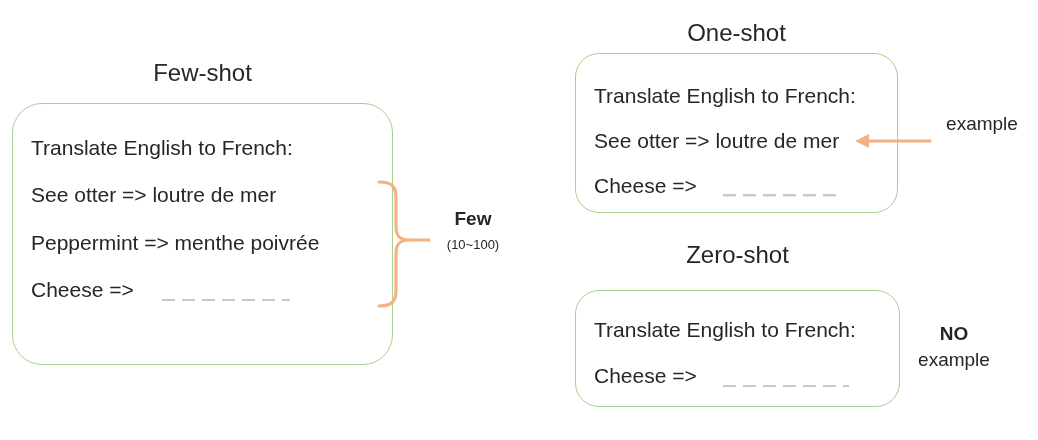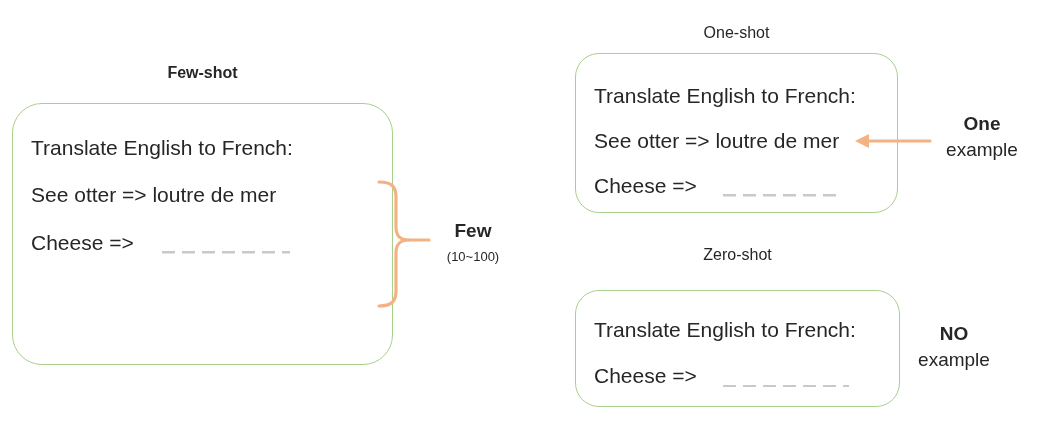--- a/index.html
+++ b/index.html
@@ -12,25 +12,25 @@
   .canvas {
     position: relative;
     width: 1038px;
     height: 440px;
     background: #ffffff;
     overflow: hidden;
   }
   .panel-title {
     position: absolute;
     text-align: center;
-    font-size: 16px;
+    font-size: 24px;
     line-height: 28px;
     color: #262626;
   }
-  .panel-title.bold { font-weight: bold; }
+  .panel-title.bold { font-weight: normal; }
   .prompt-box {
     position: absolute;
     border: 1.6px solid #A8D08D;
     background: #ffffff;
     box-sizing: border-box;
     display: flex;
     flex-direction: column;
   }
   .prompt-box .line {
     display: flex;
@@ -75,21 +75,21 @@
   
   .annotation {
     position: absolute;
     text-align: center;
     font-size: 19px;
     line-height: 26px;
     color: #262626;
   }
   .annotation .em { font-weight: bold; }
   .annotation .small { font-size: 13px; }
-  #few-annotation { left: 423px; top: 206px; width: 100px; margin-top: 12px; }
+  #few-annotation { left: 423px; top: 206px; width: 100px; }
   #one-annotation { left: 932px; top: 111px; width: 100px; }
   #zero-annotation { left: 904px; top: 321px; width: 100px; }
   
   #decorations {
     position: absolute;
     left: 0; top: 0;
     width: 1038px; height: 440px;
     pointer-events: none;
   }
 </style>
@@ -99,20 +99,23 @@
 <div class="canvas">
 
   <div class="panel-title bold" id="few-title">Few-shot</div>
 
   <div class="prompt-box" id="few-box">
     <div class="line">
       <span>Translate English to French:</span>
     </div>
     <div class="line">
       <span>See otter =&gt; loutre de mer</span>
+    </div>
+    <div class="line">
+      <span>Peppermint =&gt; menthe poivrée</span>
     </div>
     <div class="line">
       <span>Cheese =&gt;</span>
       <span class="blank" id="few-blank"></span>
     </div>
   </div>
 
   <div class="annotation" id="few-annotation">
     <div class="em">Few</div>
     <div class="small">(10~100)</div>
@@ -127,21 +130,20 @@
     <div class="line">
       <span>See otter =&gt; loutre de mer</span>
     </div>
     <div class="line">
       <span>Cheese =&gt;</span>
       <span class="blank" id="one-blank"></span>
     </div>
   </div>
 
   <div class="annotation" id="one-annotation">
-    <div class="em">One</div>
     <div>example</div>
   </div>
 
   <div class="panel-title" id="zero-title">Zero-shot</div>
 
   <div class="prompt-box" id="zero-box">
     <div class="line">
       <span>Translate English to French:</span>
     </div>
     <div class="line">

